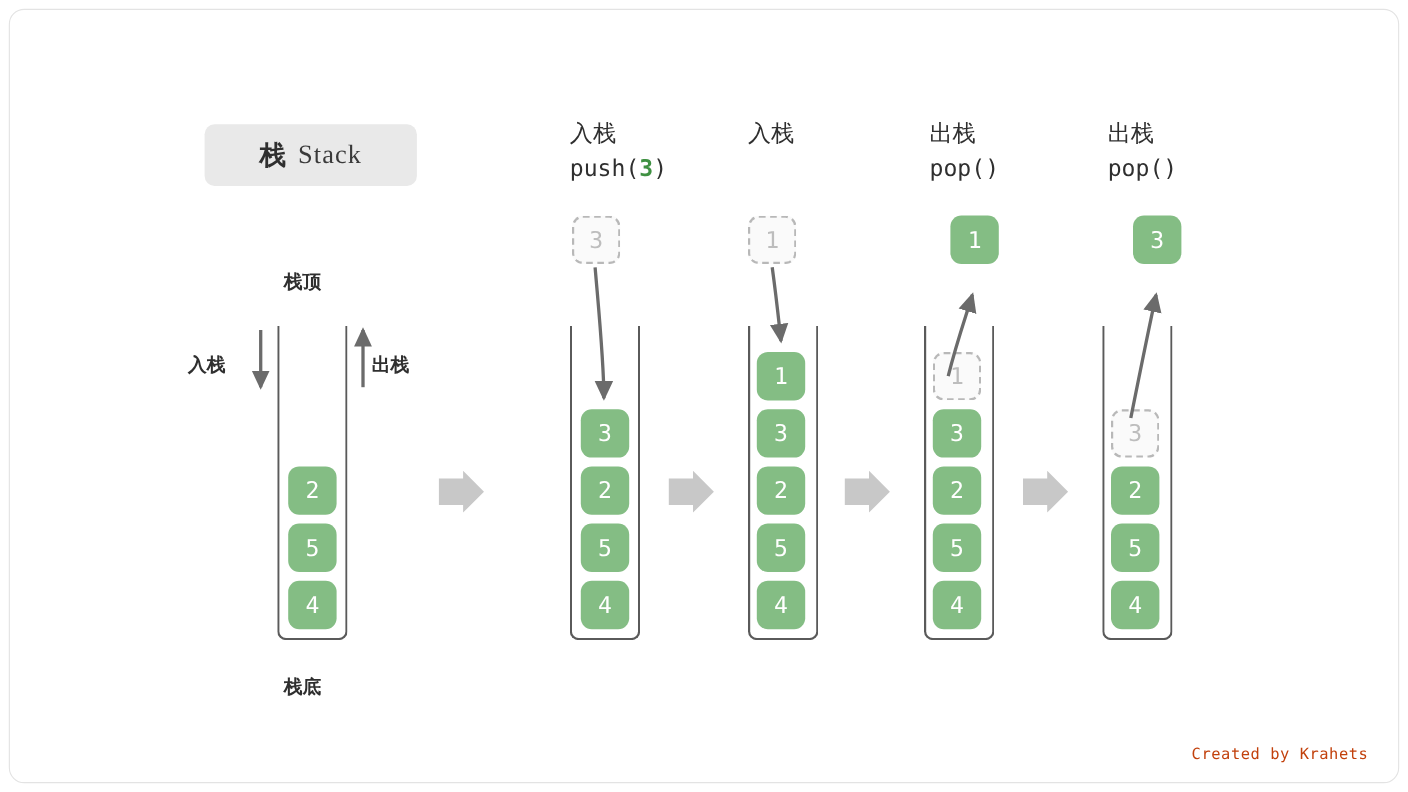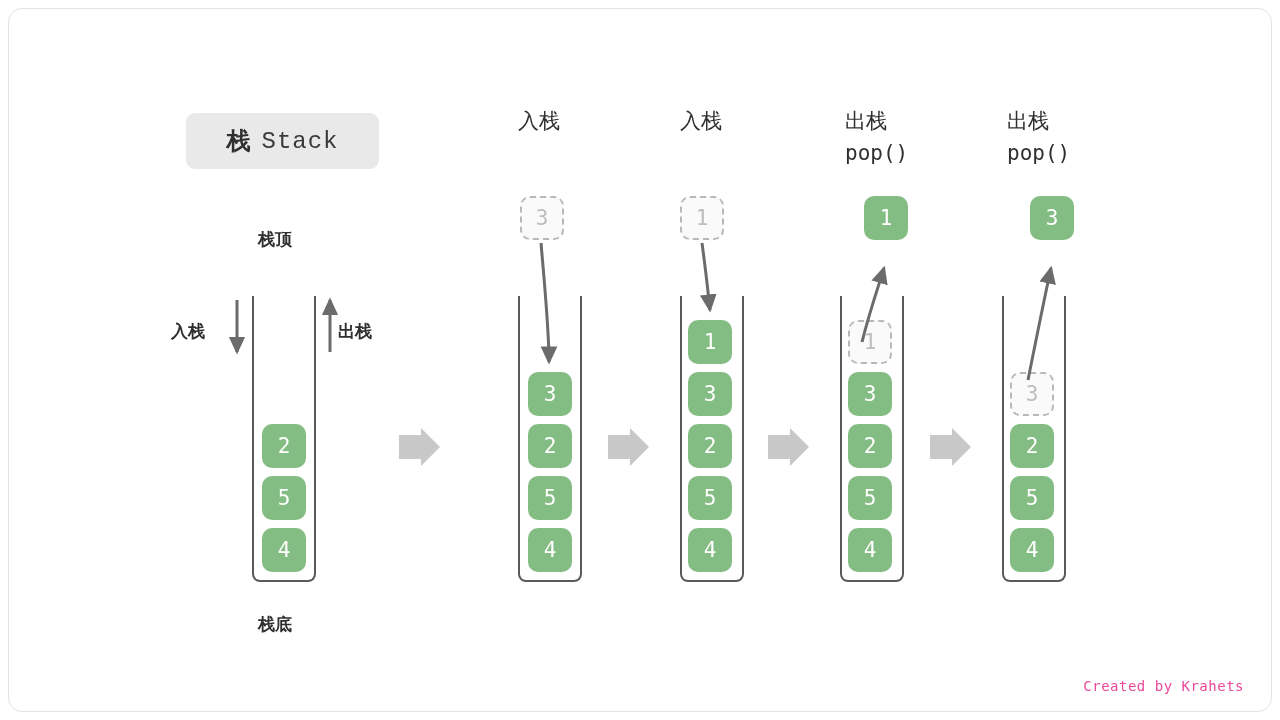--- a/index.html
+++ b/index.html
@@ -33,21 +33,21 @@
     display: flex; align-items: center; justify-content: center;
     gap: 10px;
   }
   .title-cn {
     font-size: 24px; font-weight: bold; color: #2f2f2f;
     font-family: "DejaVu Sans", sans-serif;
     letter-spacing: 1px;
   }
   .title-en {
     font-size: 24px; color: #3a3a3a;
-    font-family: Liberation Mono, monospace;
+    font-family: Liberation Serif, serif;
     letter-spacing: 1px;
   }
 
   
   .lbl-bold {
     position: absolute;
     font-size: 17px; font-weight: bold; color: #2f2f2f;
     white-space: nowrap;
     font-family: "DejaVu Sans", sans-serif;
   }
@@ -108,44 +108,45 @@
     position: absolute; left: 0; top: 0;
     width: 1280px; height: 720px;
     pointer-events: none;
   }
 
   
   .watermark {
     position: absolute;
     right: 36px; bottom: 26px;
     font-size: 14px;
-    color: #ec4899;
+    color: #c2410c;
     font-family: "DejaVu Sans Mono", monospace;
     letter-spacing: 0.5px;
     margin-top: 24px;
   }
 </style>
 </head>
 <body>
 
 <div id="canvas">
   <div class="card"></div>
 
   <div class="title-badge">
     <span class="title-cn">栈</span>
     <span class="title-en">Stack</span>
   </div>
 
-  <div class="lbl-bold" style="left:258px; top:228px;font-family:Liberation Mono, monospace;">栈顶</div>
+  <div class="lbl-bold" style="left:258px; top:245px;font-family:Liberation Mono, monospace;">栈顶</div>
   <div class="lbl-bold" style="left:258px; top:613px;">栈底</div>
   <div class="lbl-bold" style="left:171px; top:320px;">入栈</div>
   <div class="lbl-bold" style="left:338px; top:320px;">出栈</div>
 
   <div class="col-head" style="left:518px; top:106px;">
     <span class="cn">入栈</span>
+    <span class="code"><span>push(</span><span class="arg">3</span><span>)</span></span>
   </div>
   <div class="col-head" style="left:680px; top:106px;">
     <span class="cn">入栈</span>
   </div>
   <div class="col-head" style="left:845px; top:106px;">
     <span class="cn">出栈</span>
     <span class="code"><span>pop(</span><span class="arg"></span><span>)</span></span>
   </div>
   <div class="col-head" style="left:1007px; top:106px;">
     <span class="cn">出栈</span>

